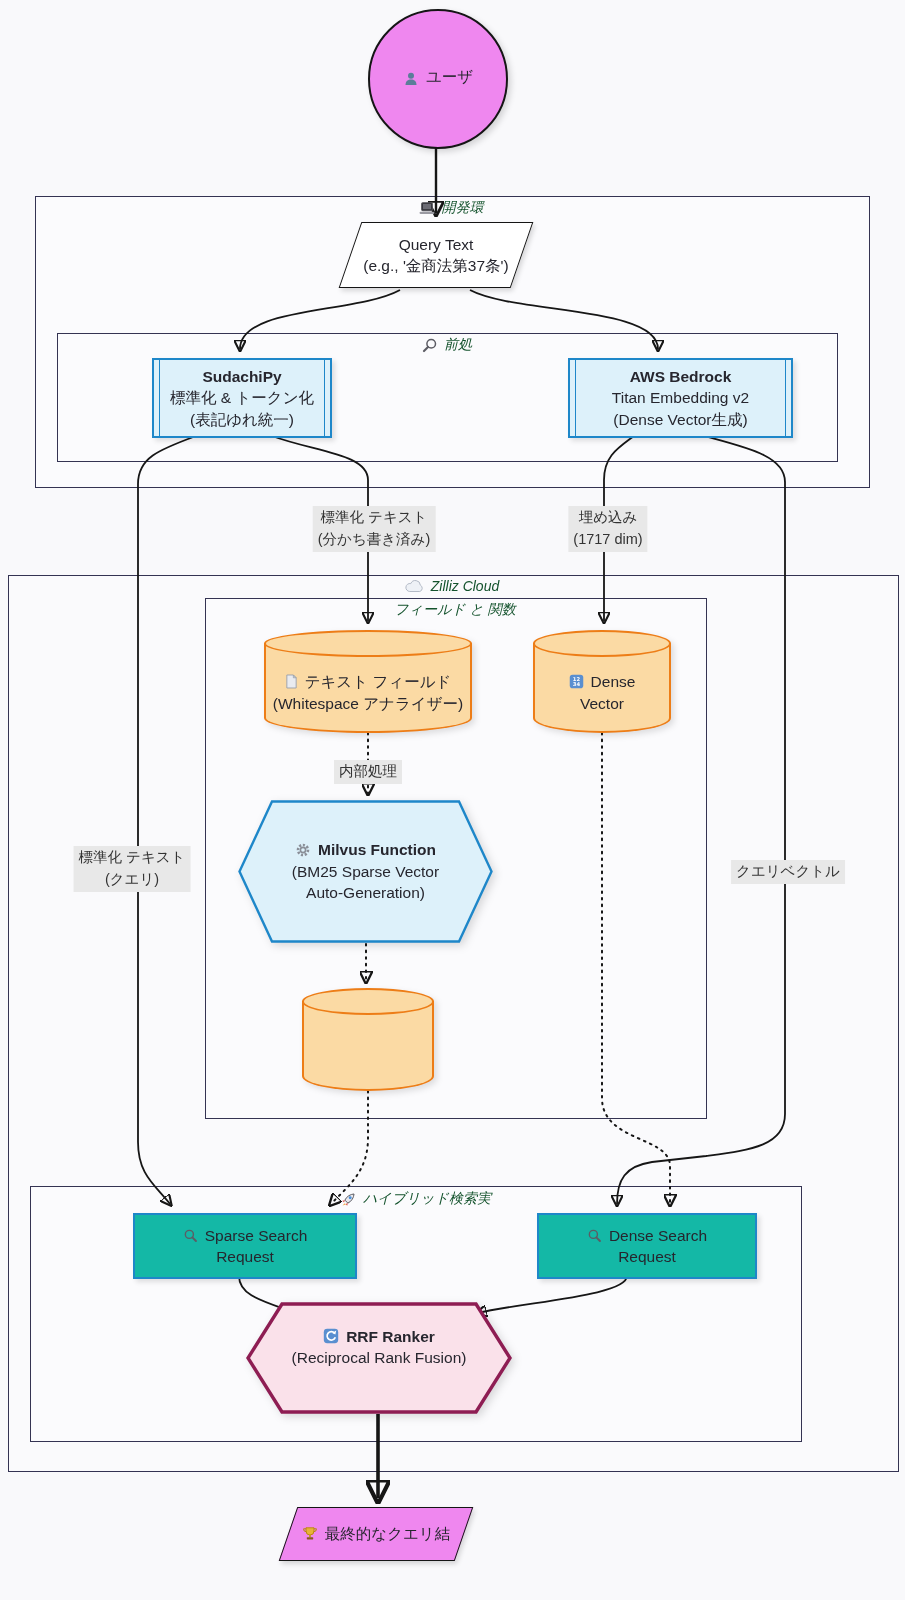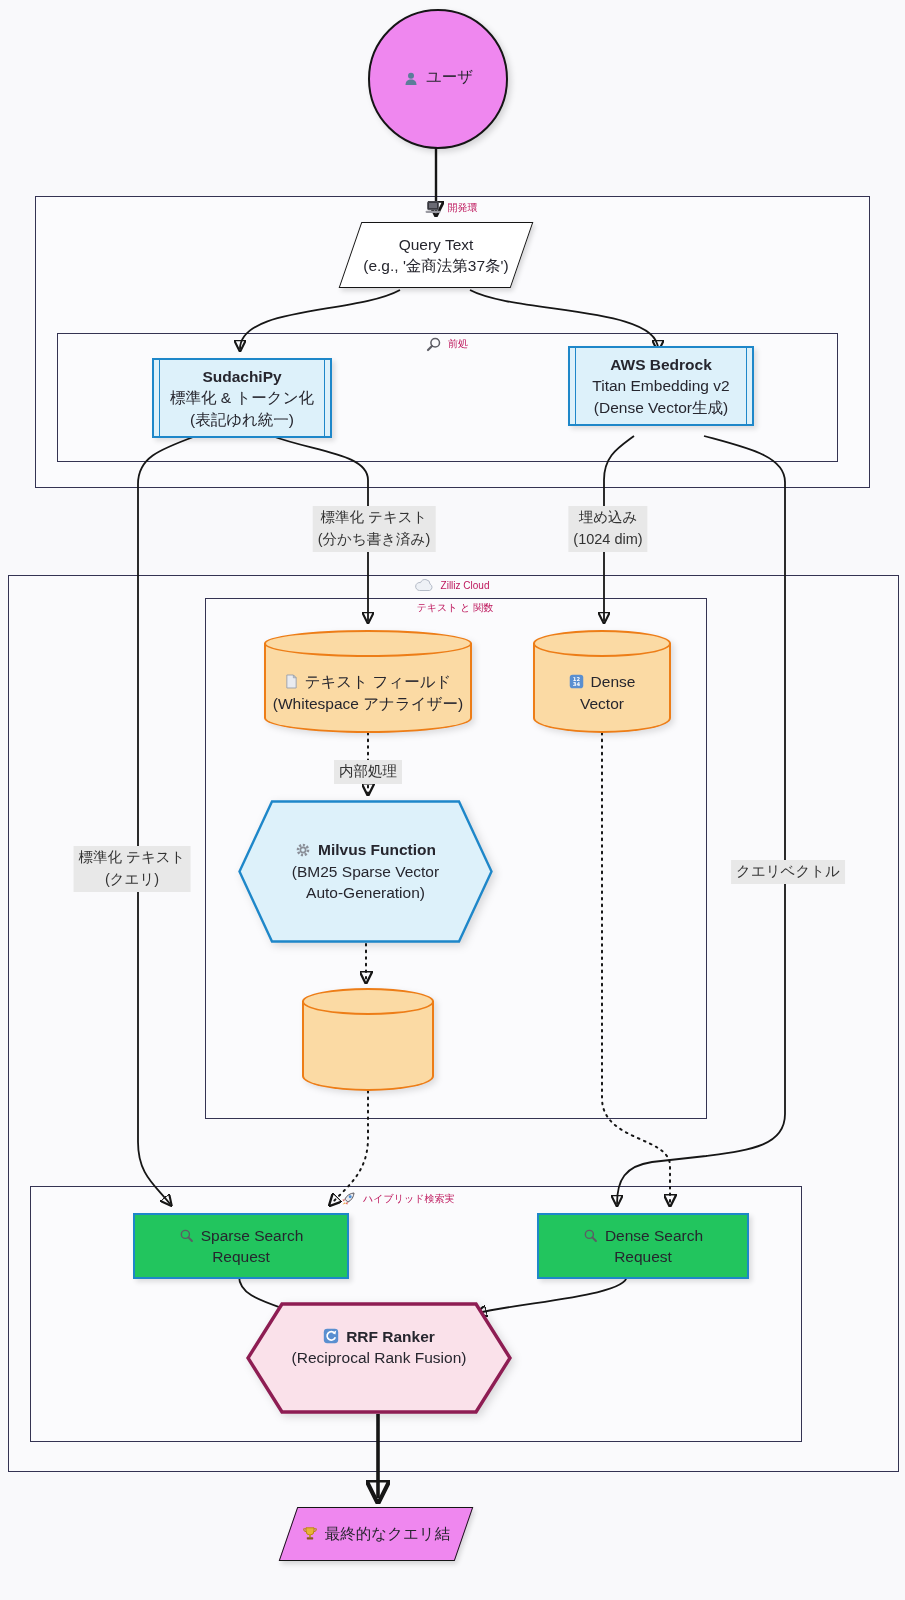--- a/index.html
+++ b/index.html
@@ -1,21 +1,21 @@
 <!DOCTYPE html>
 <html><head>
 <meta charset="utf-8">
 <style>
   html,body{margin:0;padding:0;background:#f9f9fb;font-family:"Liberation Sans","DejaVu Sans",sans-serif;}
   #canvas{position:relative;width:905px;height:1600px;background:#f9f9fb;overflow:hidden;color:#26262e;}
 
   
   .cluster{position:absolute;background:#fbfbfd;border:1.4px solid #343352;z-index:1;}
   .cluster-title{position:absolute;z-index:4;display:flex;align-items:center;gap:6px;
-    font-size:10px;color:#be185d;white-space:nowrap;}
+    font-size:14px;color:#14532d;white-space:nowrap;font-style:italic;}
   .cluster-title.centered{transform:translateX(-50%);}
 
   
   .node-label{display:flex;flex-direction:column;align-items:center;justify-content:center;
     text-align:center;font-size:15.5px;line-height:1.38;}
   .node-label .row{display:flex;align-items:center;gap:7px;}
   .bold{font-weight:bold;}
 
   
   .circle-node{position:absolute;border-radius:50%;background:#ef87ef;border:2px solid #151515;
@@ -30,22 +30,22 @@
 
   
   .subroutine{position:absolute;background:#ddf1fa;border:2px solid #1e87c9;z-index:3;
     box-shadow:3px 3px 5px rgba(0,0,0,.12);}
   .subroutine::before,.subroutine::after{content:"";position:absolute;top:0;bottom:0;width:0;
     border-left:1.6px solid #1e87c9;}
   .subroutine::before{left:5px;} .subroutine::after{right:5px;}
   .subroutine .node-label{position:absolute;inset:0;border-radius:17px;}
 
   
-  .rect-node{position:absolute;background:#22c55e;border:2px solid #1e87c9;z-index:3;
-    box-shadow:3px 3px 5px rgba(0,0,0,.12);}
+  .rect-node{position:absolute;background:#14b8a6;border:2px solid #1e87c9;z-index:3;
+    box-shadow:3px 3px 5px rgba(0,0,0,.12);padding-left:8px;}
   .rect-node .node-label{position:absolute;inset:0;}
 
   
   .cylinder{position:absolute;z-index:3;filter:drop-shadow(3px 3px 3px rgba(0,0,0,.12));}
   .cyl-body{position:absolute;left:0;right:0;top:13px;bottom:0;background:#fbdaa4;
     border:2px solid #ed7d17;border-top:none;border-radius:0 0 50% 50% / 0 0 15px 15px;z-index:1;}
   .cyl-top{position:absolute;left:0;right:0;top:0;height:27px;background:#fbdaa4;
     border:2px solid #ed7d17;border-radius:50%;box-sizing:border-box;z-index:2;}
   .cyl-label{position:absolute;left:0;right:0;top:26px;bottom:4px;z-index:3;}
 
@@ -99,21 +99,21 @@
   </div>
   <div class="cluster-title centered" style="left:452px;top:578px;">
     <span class="ic">
         <svg width="20" height="14" viewBox="0 0 20 14">
           <path d="M5 12.5 a4 4 0 1 1 1-7.9 A5 5 0 0 1 15.6 6.2 A3.4 3.4 0 0 1 15 12.5 Z" fill="#eef1f6" stroke="#b3bac6" stroke-width="1"></path>
         </svg>
       </span>
     <span>Zilliz Cloud</span>
   </div>
   <div class="cluster-title centered" style="left:455px;top:601px;">
-    <span>テキスト と 関数</span>
+    <span>フィールド と 関数</span>
   </div>
   <div class="cluster-title" style="left:340px;top:1190px;">
     <span class="ic">
         <svg width="17" height="17" viewBox="0 0 16 16">
           <path d="M13.2 2.8 C10 3 6.2 5 4.6 8.6 L7.4 11.4 C11 9.8 13 6 13.2 2.8 Z" fill="#e9e9ef" stroke="#55555c" stroke-width="0.9"></path>
           <circle cx="9.6" cy="6.4" r="1.4" fill="#4a90d9"></circle>
           <path d="M4.6 8.6 L2.2 9.2 L3.8 10.8 Z" fill="#d9534f"></path>
           <path d="M7.4 11.4 L6.8 13.8 L5.2 12.2 Z" fill="#d9534f"></path>
           <path d="M4.4 11.6 L2.4 13.6 L5.6 12.8 Z" fill="#f0ad4e"></path>
         </svg>
@@ -166,21 +166,21 @@
   </div>
 
   <div class="subroutine" style="left:152px;top:358px;width:176px;height:76px;">
     <div class="node-label">
       <span class="bold">SudachiPy</span>
       <span>標準化 &amp; トークン化</span>
       <span>(表記ゆれ統一)</span>
     </div>
   </div>
 
-  <div class="subroutine" style="left:568px;top:346px;width:182px;height:76px;">
+  <div class="subroutine" style="left:568px;top:358px;width:182px;height:76px;padding-left:39px;">
     <div class="node-label">
       <span class="bold">AWS Bedrock</span>
       <span>Titan Embedding v2</span>
       <span>(Dense Vector生成)</span>
     </div>
   </div>
 
   <div class="cylinder" style="left:264px;top:630px;width:208px;height:103px;">
     <div class="cyl-body"></div>
     <div class="cyl-top"></div>
@@ -305,21 +305,21 @@
     </div>
       </div>
   </div>
 
   <div class="edge-label" style="left:374px;top:506px;">
     <div>標準化 テキスト</div>
     <div>(分かち書き済み)</div>
   </div>
   <div class="edge-label" style="left:608px;top:506px;">
     <div>埋め込み</div>
-    <div>(1024 dim)</div>
+    <div>(1717 dim)</div>
   </div>
   <div class="edge-label" style="left:368px;top:760px;">
     <div>内部処理</div>
   </div>
   <div class="edge-label" style="left:132px;top:846px;">
     <div>標準化 テキスト</div>
     <div>(クエリ)</div>
   </div>
   <div class="edge-label" style="left:788px;top:860px;">
     <div>クエリベクトル</div>

